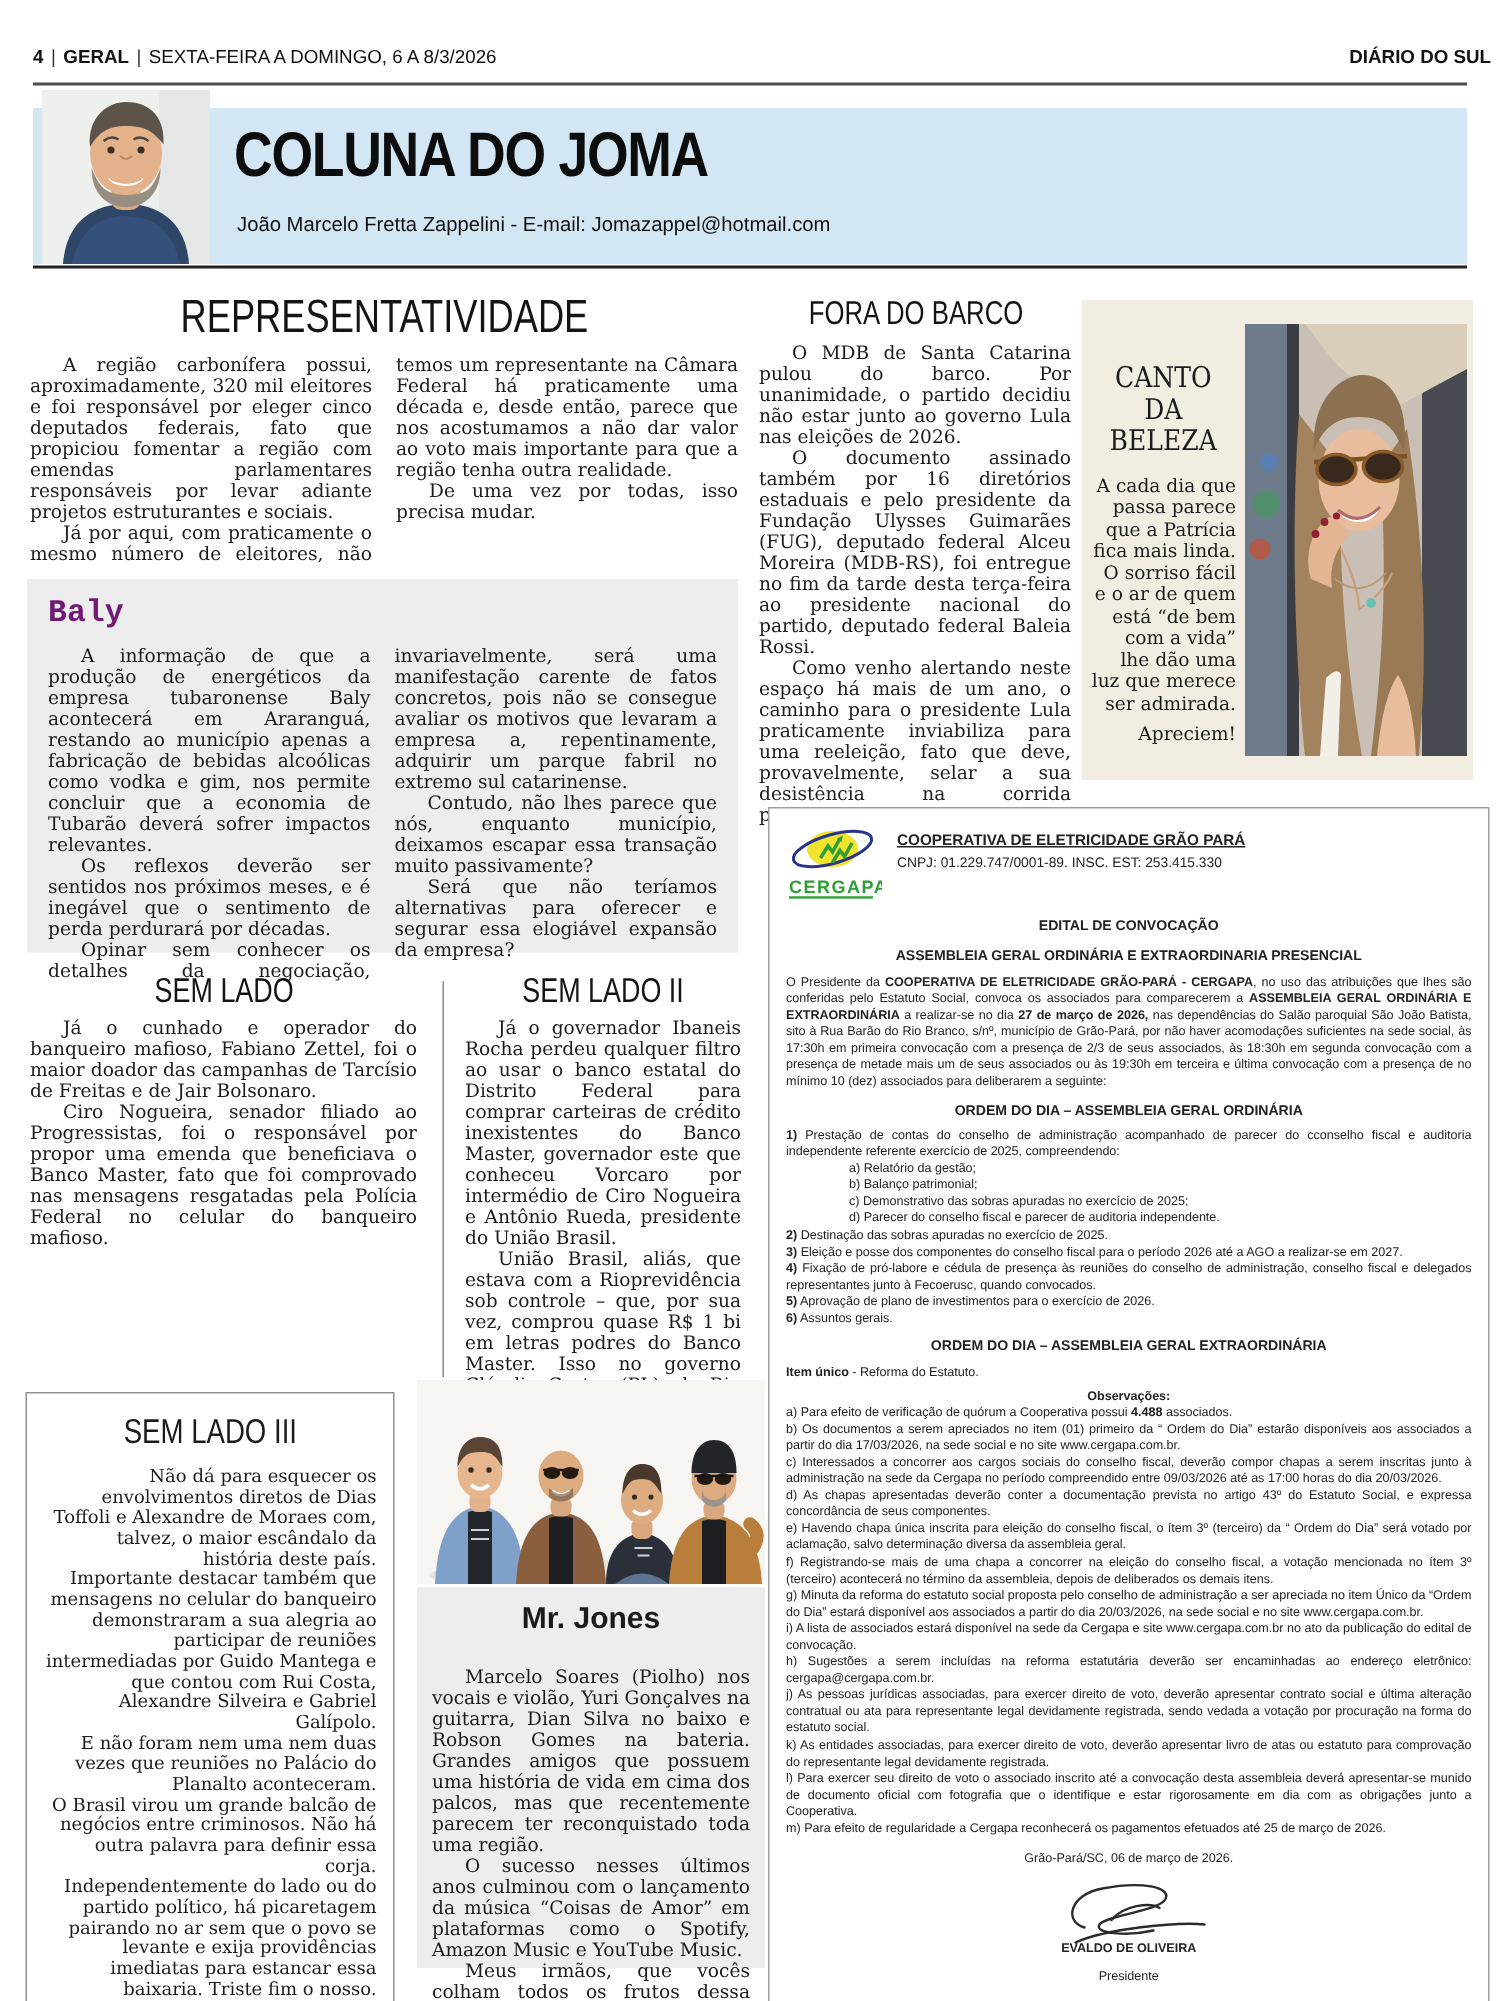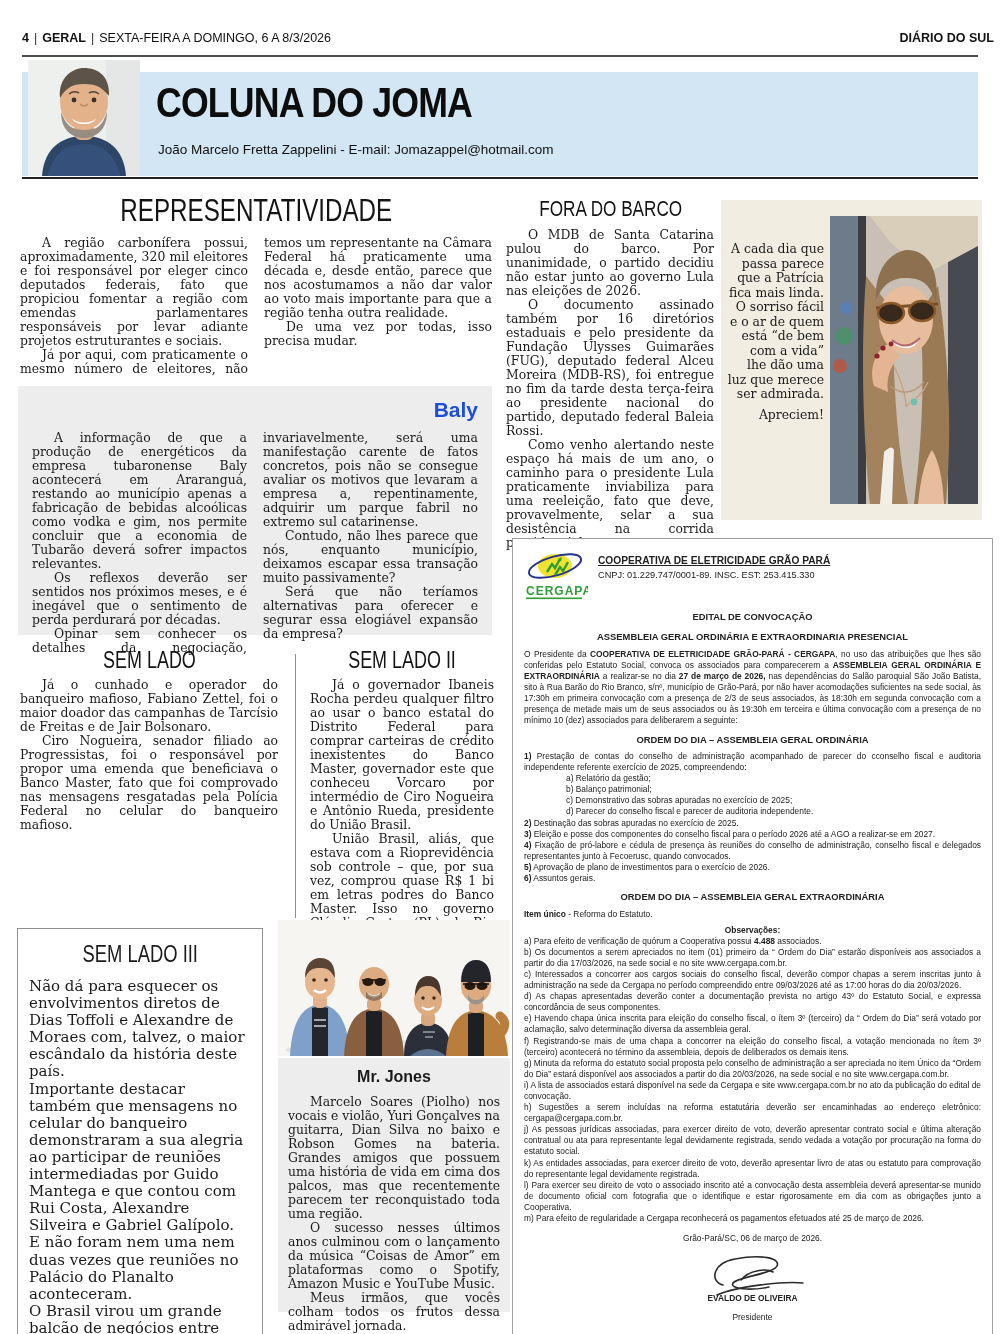--- a/index.html
+++ b/index.html
@@ -34,33 +34,33 @@
   .canto-box{position:absolute;left:721px;top:200px;width:261px;height:320px;background:#f1eee1;display:flex;}
   .canto-text{width:106px;padding:42px 3px 0 6px;box-sizing:border-box;}
   .canto-title{font-size:19px;line-height:1.1;text-align:center;margin:0 0 12px 0;}
   .canto-title>span{display:inline-block;transform:scaleX(.88);transform-origin:center;}
   .canto-p{font-size:12.4px;line-height:1.17;text-align:right;margin:0;}
   .canto-p2{margin-top:6px;text-align:right;}
   .canto-photo{width:148px;height:288px;margin:16px 2px 0 3px;}
   
   .baly-box{position:absolute;left:18px;top:386px;width:474px;height:249px;background:#ededed;
             padding:10px 14px;box-sizing:border-box;}
-  .boxhead{font-family:Liberation Sans, sans-serif;font-weight:700;font-size:21px;text-align:right;
-           margin:2px 0 9px 0;color:#1d4ed8;}
+  .boxhead{font-family:Liberation Mono, monospace;font-weight:700;font-size:21px;text-align:left;
+           margin:2px 0 9px 0;color:#701a75;}
   .vdiv{position:absolute;left:295px;top:654px;width:1px;height:264px;background:#8d8d8d;}
   .sl3-box{position:absolute;left:17px;top:928px;width:246px;height:472px;border:1px solid #8f8f8f;
            box-sizing:border-box;padding:12px 11px;background:#fff;}
   .sl3-title{text-align:center;font-family:"Liberation Sans",sans-serif;font-size:23px;margin:0 0 10px 0;}
   .sl3-title>span{display:inline-block;transform:scaleX(.8);transform-origin:center;}
-  .cp{text-align:left;font-size:15px;line-height:1.14;margin:0;}
+  .cp{text-align:right;font-size:12px;line-height:1.14;margin:0;}
   .mj-photo{position:absolute;left:278px;top:920px;width:232px;height:136px;}
   .mj-box{position:absolute;left:278px;top:1058px;width:232px;height:254px;background:#ededed;
           padding:8px 10px;box-sizing:border-box;}
-  .mj-title{font-family:"Liberation Sans",sans-serif;font-weight:700;font-size:16px;text-align:center;
-            margin:2px 0 9px 0;}
+  .mj-title{font-family:"Liberation Sans",sans-serif;font-weight:700;font-size:20px;text-align:center;
+            margin:2px 0 20px 0;}
   
   .edital{position:absolute;left:512px;top:538px;width:481px;min-height:777px;border:1px solid #9f9f9f;
           box-sizing:border-box;padding:10px 11px 8px 11px;font-family:"Liberation Sans",sans-serif;
           font-size:8.4px;line-height:1.32;color:#222;background:#fff;}
   .ed-head{display:flex;gap:10px;align-items:flex-start;}
   .ed-org{font-weight:700;font-size:10.2px;padding-top:5px;text-decoration:underline;}
   .ed-ids{font-size:9.2px;font-weight:400;margin-top:2px;}
   .ed-h{text-align:center;font-weight:700;font-size:9.4px;margin:7px 0 0 0;}
   .ep{text-align:justify;margin:6px 0 0 0;}
   .ed-item{text-align:justify;margin:0;}
@@ -115,20 +115,21 @@
 
   <div class="art-title" style="left:506px;top:196px;width:210px;font-size:22px;"><span>FORA DO BARCO</span></div>
   <div class="abs" style="left:506px;top:228px;width:208px;">
     <p class="bp ind">O MDB de Santa Catarina pulou do barco. Por unanimidade, o partido decidiu não estar junto ao governo Lula nas eleições de 2026.</p>
     <p class="bp ind">O documento assinado também por 16 diretórios estaduais e pelo presidente da Fundação Ulysses Guimarães (FUG), deputado federal Alceu Moreira (MDB-RS), foi entregue no fim da tarde desta terça-feira ao presidente nacional do partido, deputado federal Baleia Rossi.</p>
     <p class="bp ind">Como venho alertando neste espaço há mais de um ano, o caminho para o presidente Lula praticamente inviabiliza para uma reeleição, fato que deve, provavelmente, selar a sua desistência na corrida presidencial.</p>
   </div>
 
   <div class="canto-box">
     <div class="canto-text">
+      <p class="canto-title"><span>CANTO DA BELEZA</span></p>
       <p class="canto-p">A cada dia que passa parece que a Patrícia fica mais linda. O sorriso fácil e o ar de quem está “de bem com a vida” lhe dão uma luz que merece ser admirada.</p>
       <p class="canto-p canto-p2">Apreciem!</p>
     </div>
     <div class="canto-photo">
       <svg width="148" height="288" viewBox="0 0 148 288">
         <rect width="148" height="288" fill="#c9bfb4"></rect>
         <rect x="0" y="0" width="30" height="288" fill="#6e7b8b"></rect>
         <circle cx="14" cy="120" r="9" fill="#4f8f6d"></circle>
         <circle cx="10" cy="150" r="7" fill="#b05a4a"></circle>
         <circle cx="16" cy="92" r="6" fill="#5a7fb2"></circle>

